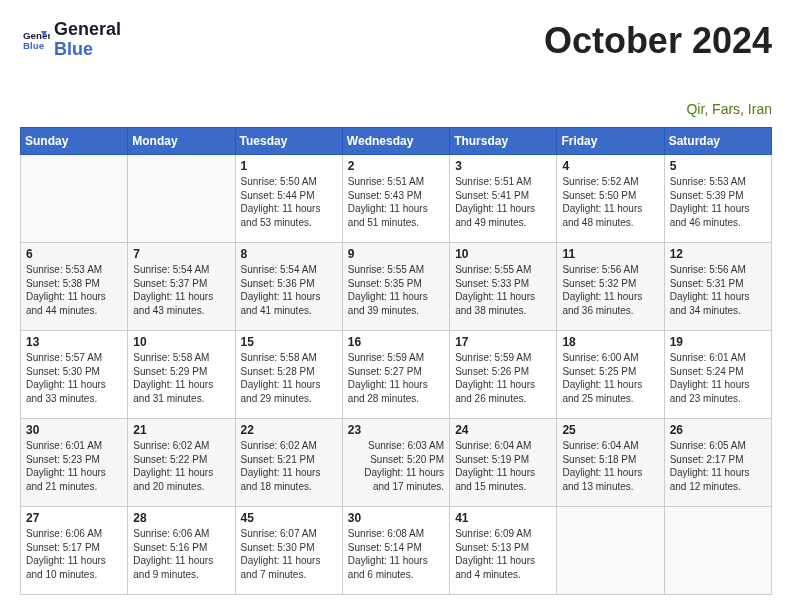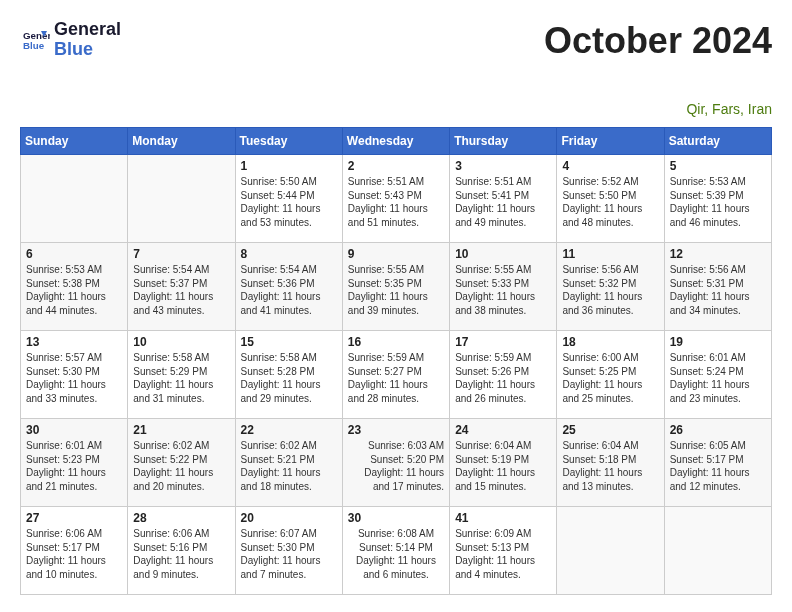--- a/index.html
+++ b/index.html
@@ -290,46 +290,46 @@
           </td>
           <td>
             <span class="day-number">25</span>
             <div class="day-info" style="white-space: pre-line;">Sunrise: 6:04 AM
 Sunset: 5:18 PM
 Daylight: 11 hours and 13 minutes.</div>
           </td>
           <td>
             <span class="day-number">26</span>
             <div class="day-info" style="white-space: pre-line;">Sunrise: 6:05 AM
-Sunset: 5:17 PM
+Sunset: 2:17 PM
 Daylight: 11 hours and 12 minutes.</div>
           </td>
         </tr>
         <tr>
           <td>
             <span class="day-number">27</span>
             <div class="day-info" style="white-space: pre-line;">Sunrise: 6:06 AM
 Sunset: 5:17 PM
 Daylight: 11 hours and 10 minutes.</div>
           </td>
           <td>
             <span class="day-number">28</span>
             <div class="day-info" style="white-space: pre-line;">Sunrise: 6:06 AM
 Sunset: 5:16 PM
 Daylight: 11 hours and 9 minutes.</div>
           </td>
           <td>
-            <span class="day-number">20</span>
+            <span class="day-number">45</span>
             <div class="day-info" style="white-space: pre-line;">Sunrise: 6:07 AM
 Sunset: 5:30 PM
 Daylight: 11 hours and 7 minutes.</div>
           </td>
           <td>
             <span class="day-number">30</span>
-            <div class="day-info" style="white-space: pre-line; text-align: center;">Sunrise: 6:08 AM
+            <div class="day-info" style="white-space: pre-line;">Sunrise: 6:08 AM
 Sunset: 5:14 PM
 Daylight: 11 hours and 6 minutes.</div>
           </td>
           <td>
             <span class="day-number">41</span>
             <div class="day-info" style="white-space: pre-line;">Sunrise: 6:09 AM
 Sunset: 5:13 PM
 Daylight: 11 hours and 4 minutes.</div>
           </td>
           <td class="empty-cell"></td>

